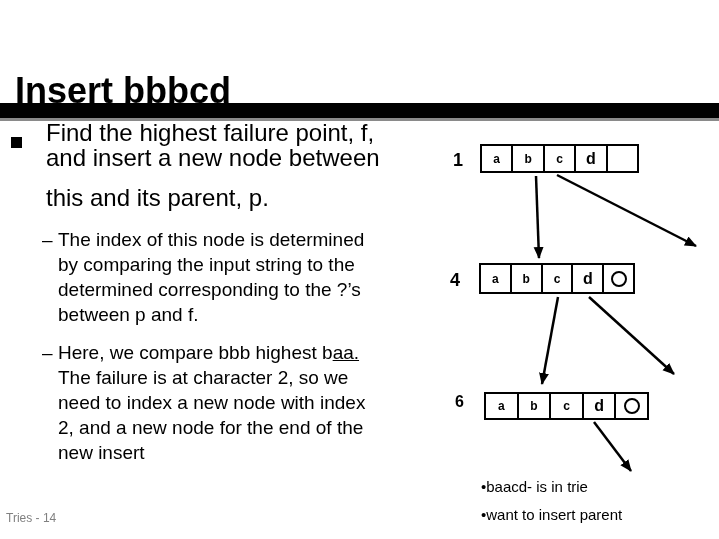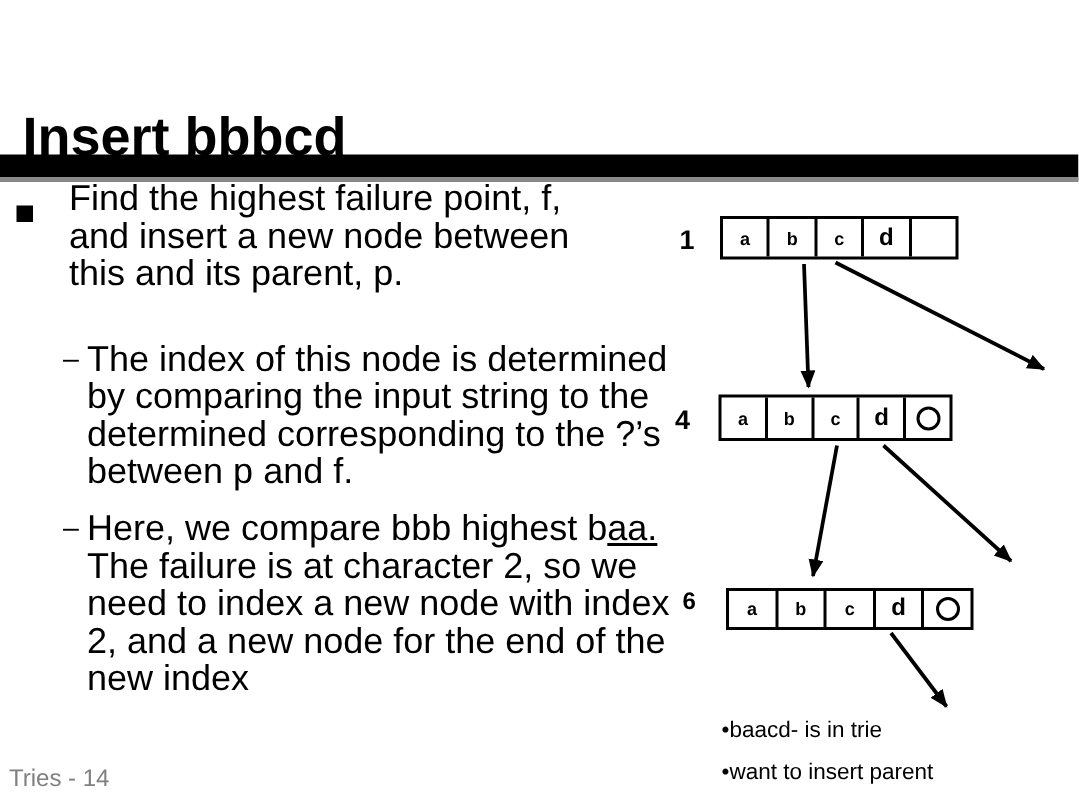--- a/index.html
+++ b/index.html
@@ -5,56 +5,56 @@
   html,body{margin:0;padding:0;background:#fff;}
   body{width:719px;height:539px;position:relative;overflow:hidden;
        font-family:"Liberation Sans","DejaVu Sans",sans-serif;color:#000;}
   .title{position:absolute;left:0;right:0;top:55px;margin:15px;text-align:left;
          font-size:36px;font-weight:bold;letter-spacing:0px;}
   .bar{position:absolute;left:0;top:103px;width:719px;height:15px;background:#000;
        border-bottom:3px solid #8a8a8a;}
   .b1marker{position:absolute;left:11px;top:137px;width:11px;height:11px;background:#000;}
   .b1line{position:absolute;left:30px;font-size:24px;line-height:25px;white-space:nowrap;margin-left:16px;}
   .dash{position:absolute;left:42px;font-size:19px;line-height:25px;}
-  .sline{position:absolute;left:58px;font-size:24px;line-height:25px;white-space:nowrap;}
+  .sline{position:absolute;left:58px;font-size:19px;line-height:25px;white-space:nowrap;}
   .nodelabel{position:absolute;font-size:18px;font-weight:bold;line-height:18px;}
   .node{position:absolute;display:flex;border:2px solid #000;background:#fff;box-sizing:border-box;}
   .cell{flex:1;border-right:2px solid #000;display:flex;align-items:center;justify-content:center;
         font-weight:bold;font-size:12px;line-height:12px;}
   .cell:last-child{border-right:none;}
   .cell .big{font-size:16px;}
   .circle{width:12px;height:12px;border:2px solid #000;border-radius:50%;background:#fff;}
   .note{position:absolute;left:481px;font-size:15px;font-weight:normal;white-space:nowrap;}
-  .footer{position:absolute;left:6px;top:511px;font-size:16px;color:#808080;}
+  .footer{position:absolute;left:6px;top:511px;font-size:12px;color:#808080;}
   #arrowlayer{position:absolute;left:0;top:0;width:719px;height:539px;pointer-events:none;}
   #arrowlayer line{stroke:#000;stroke-width:2.5;}
 </style>
 </head>
 <body>
 
 <h1 class="title">Insert bbbcd</h1>
 <div class="bar"></div>
 
 <div class="b1marker"></div>
 <div class="b1line" style="top:120px">Find the highest failure point, f,</div>
 <div class="b1line" style="top:145px">and insert a new node between</div>
-<div class="b1line" style="top:170px">this and its parent, p.</div>
+<div class="b1line" style="top:185px">this and its parent, p.</div>
 
 <div class="dash" style="top:227px">–</div>
 <div class="sline" style="top:227px">The index of this node is determined</div>
 <div class="sline" style="top:252px">by comparing the input string to the</div>
 <div class="sline" style="top:277px">determined corresponding to the ?’s</div>
 <div class="sline" style="top:302px">between p and f.</div>
 
 <div class="dash" style="top:340px">–</div>
 <div class="sline" style="top:340px"><span>Here, we compare b</span><span style="">bb</span><span> highest b</span><span style="text-decoration: underline;">aa.</span></div>
 <div class="sline" style="top:365px">The failure is at character 2, so we</div>
 <div class="sline" style="top:390px">need to index a new node with index</div>
 <div class="sline" style="top:415px">2, and a new node for the end of the</div>
-<div class="sline" style="top:440px">new index</div>
+<div class="sline" style="top:440px">new insert</div>
 
 <div class="nodelabel" style="left:453px;top:151px">1</div>
 <div class="nodelabel" style="left:450px;top:271px">4</div>
 <div class="nodelabel" style="left:455px;top:393px;font-size:16px">6</div>
 
 <div class="node" style="left:480px;top:144px;width:159px;height:29px">
   <div class="cell">
       <span>a</span>
     </div>
   <div class="cell">

